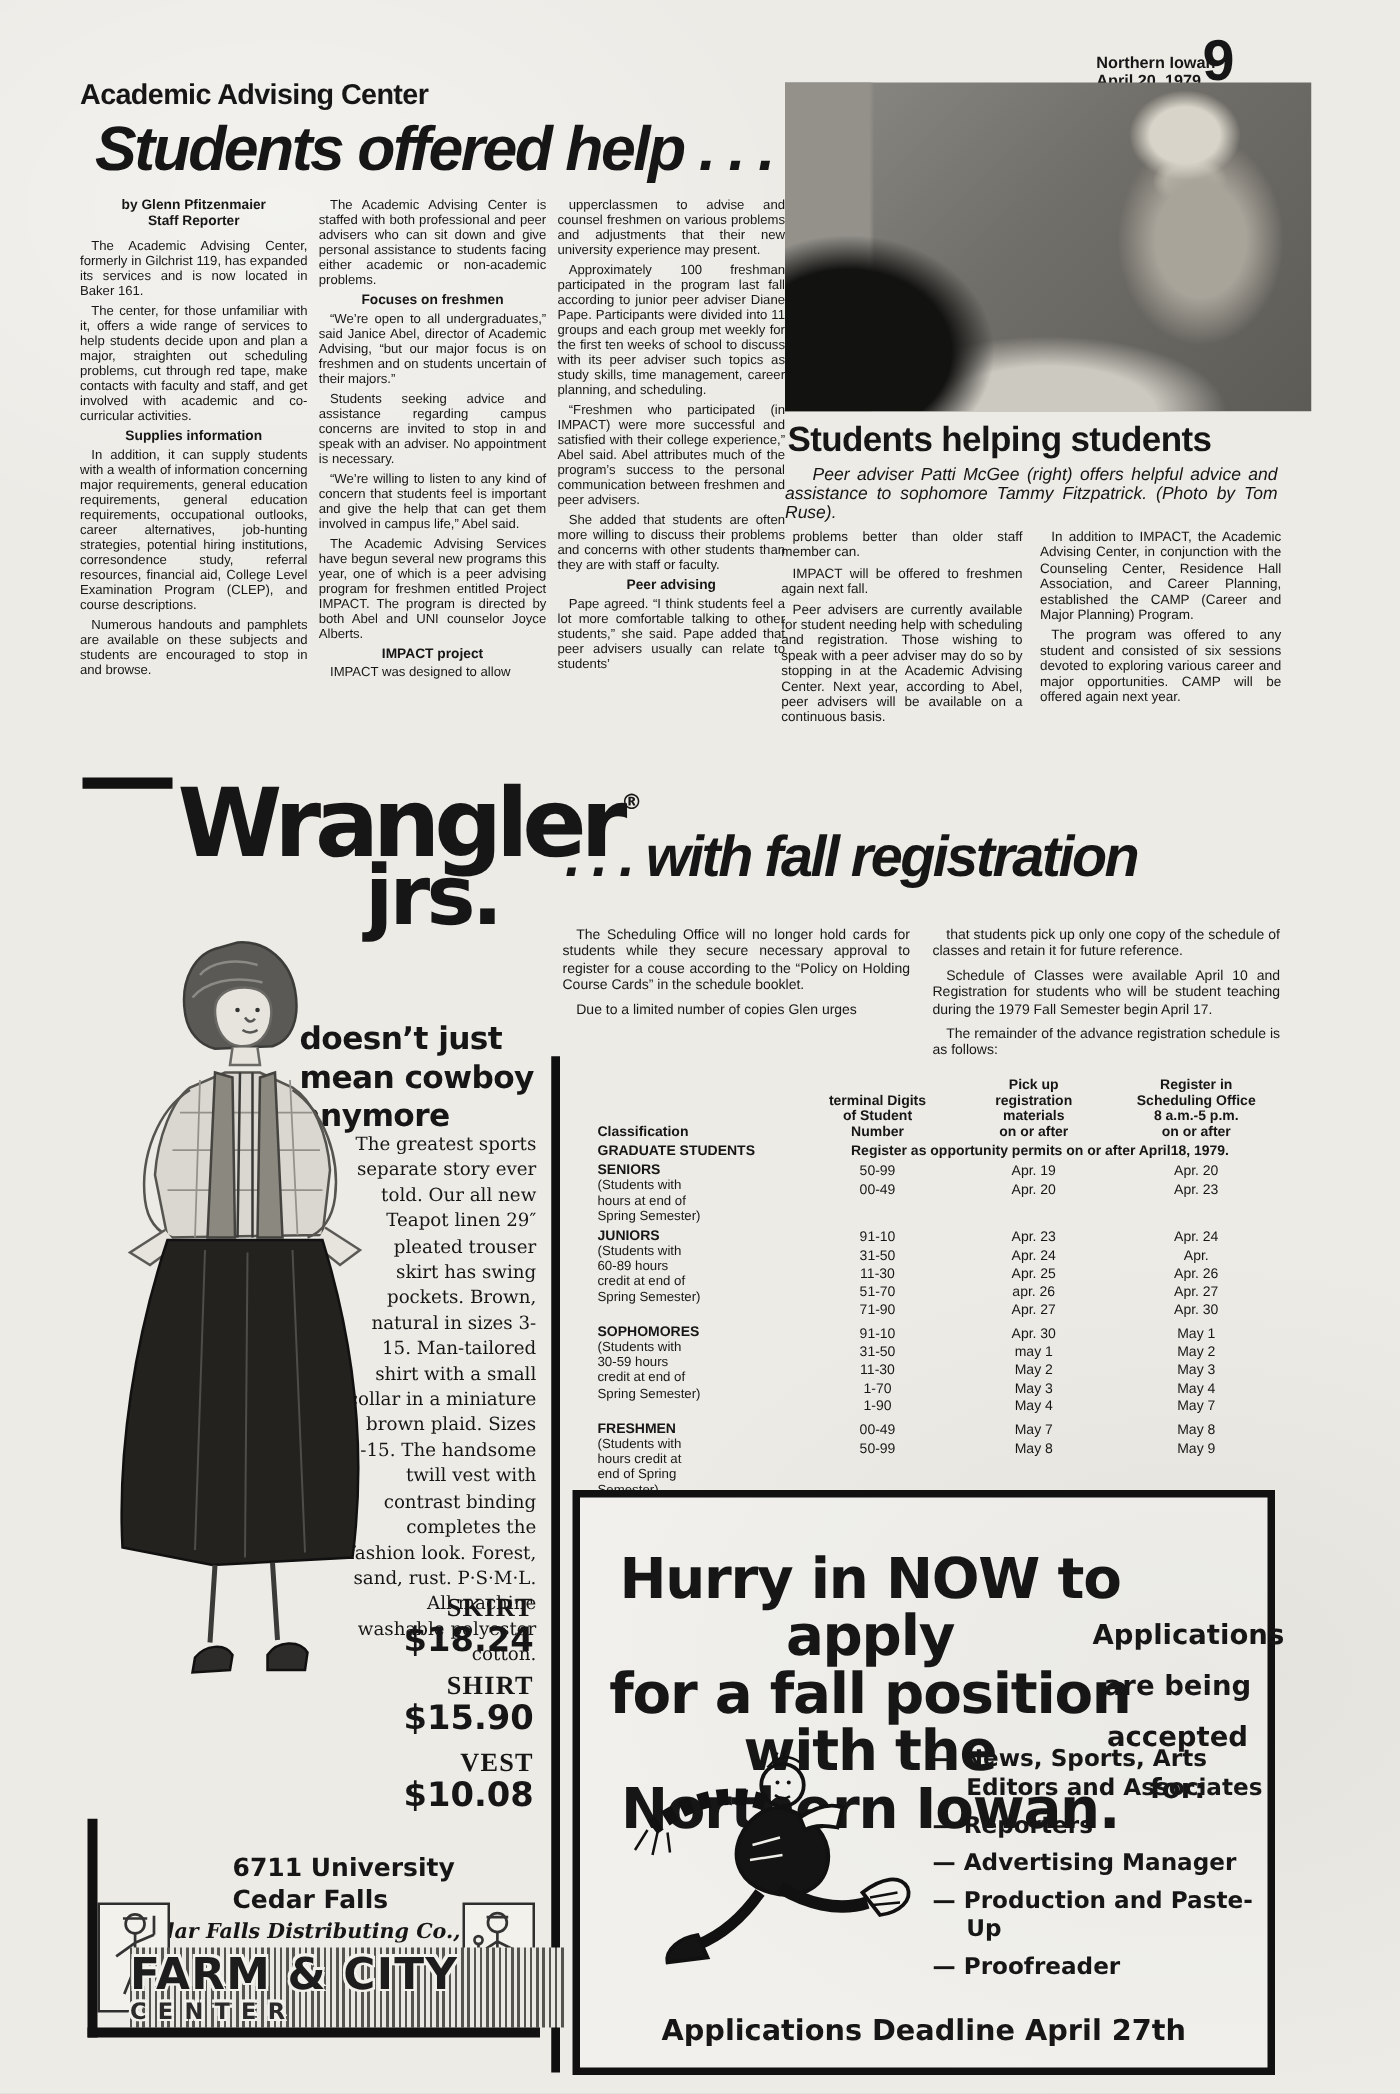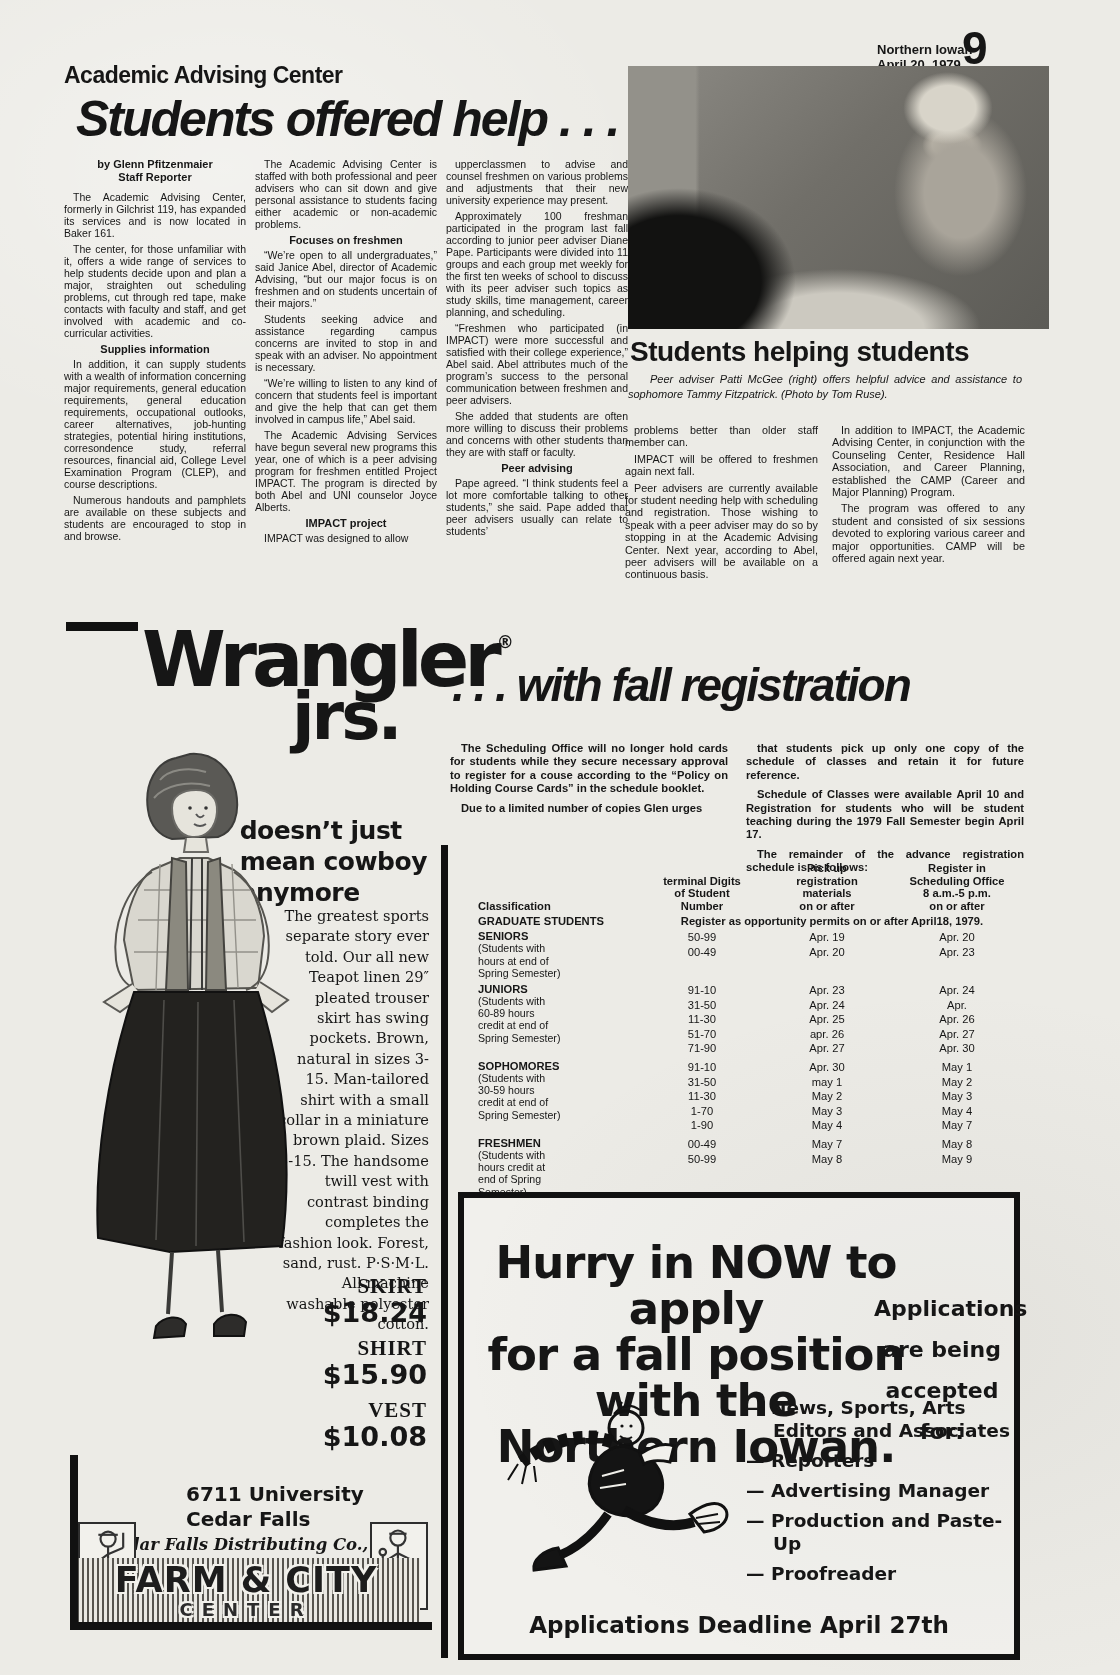--- a/index.html
+++ b/index.html
@@ -27,28 +27,28 @@
     background:
       radial-gradient(ellipse 62px 50px at 76% 16%, #d8d4c9 0 45%, rgba(216,212,201,0) 72%),
       radial-gradient(ellipse 95px 120px at 79% 48%, #a9a49a 0 38%, rgba(169,164,154,0) 70%),
       radial-gradient(ellipse 40px 26px at 77% 30%, #c3bdb0 0 50%, rgba(195,189,176,0) 75%),
       radial-gradient(ellipse 150px 120px at 12% 82%, #121211 0 55%, rgba(17,17,17,0) 78%),
       radial-gradient(ellipse 190px 80px at 50% 100%, #ccc9c0 0 45%, rgba(204,201,192,0) 75%),
       linear-gradient(90deg, #93918a 0 16%, rgba(0,0,0,0) 17%),
       linear-gradient(135deg, #8d8b85 0%, #716f69 45%, #5c5b56 100%);
   }
   .cap-head{position:absolute;top:336px;left:630px;font-size:28px;font-weight:800;letter-spacing:-.5px;}
-  .cap-text{position:absolute;top:372px;left:628px;width:394px;font-size:11px;line-height:15px;font-style:italic;text-align:justify;text-indent:22px;}
+  .cap-text{position:absolute;top:372px;left:628px;width:394px;font-size:14px;line-height:15px;font-style:italic;text-align:justify;text-indent:22px;}
   .cols45{position:absolute;top:424px;left:625px;width:400px;display:flex;gap:14px;}
   .col45{width:193px;font-size:10.8px;line-height:12.4px;}
   
   .headline2{position:absolute;top:658px;left:452px;font-size:46px;font-weight:800;font-style:italic;letter-spacing:-2px;}
   .cols2{position:absolute;top:742px;left:450px;width:575px;display:flex;gap:18px;}
   .col2a{width:278px;font-size:11.2px;line-height:13.4px;}
-  .col2a .block.para{margin-bottom:6px;text-indent:11px;font-weight:bold;}
+  .col2a .block.para{margin-bottom:6px;text-indent:11px;}
   
   .regtable{position:absolute;top:862px;left:478px;width:540px;font-size:11.2px;}
   .thead,.trow,.trow-grad{display:grid;grid-template-columns:168px 112px 138px 122px;}
   .thead{align-items:end;margin-bottom:3px;}
   .th{font-weight:bold;text-align:center;line-height:12.6px;}
   .th-class{text-align:left;}
   .trow-grad{grid-template-columns:168px 1fr;margin-bottom:3px;}
   .tspan{font-weight:bold;text-align:center;}
   .gname{font-weight:800;}
   .gnote{font-size:10.6px;line-height:12.2px;}
@@ -63,23 +63,23 @@
   .wr-logo{position:absolute;top:-8px;left:78px;font-family:"DejaVu Sans",sans-serif;font-size:76px;font-weight:800;letter-spacing:-5px;line-height:80px;}
   .wr-logo sup{font-size:17px;letter-spacing:0;vertical-align:38px;}
   .wr-jrs{position:absolute;top:72px;left:228px;font-family:"DejaVu Sans",sans-serif;font-size:66px;font-weight:800;letter-spacing:-3px;line-height:70px;}
   .wr-tagline{position:absolute;top:205px;right:12px;text-align:left;font-family:"DejaVu Sans",sans-serif;font-size:25px;font-weight:800;line-height:31px;letter-spacing:-.5px;}
   .wr-body{position:absolute;top:296px;right:10px;width:152px;text-align:right;font-family:"DejaVu Serif",serif;font-size:14.6px;line-height:20.4px;}
   .wr-prices{position:absolute;top:664px;right:12px;text-align:right;}
   .wr-price-label{font-family:"Liberation Serif",serif;font-weight:bold;font-size:21px;line-height:24px;letter-spacing:1px;}
   .wr-price-value{font-family:"DejaVu Sans",sans-serif;font-weight:800;font-size:27px;line-height:30px;margin-bottom:8px;}
   .wr-addr{position:absolute;top:872px;left:122px;font-family:"DejaVu Sans",sans-serif;font-size:20px;font-weight:800;line-height:25px;}
   .wr-dist{position:absolute;top:925px;left:28px;width:330px;text-align:center;font-family:"DejaVu Serif",serif;font-style:italic;font-weight:bold;font-size:16.5px;}
-  .wr-banner{position:absolute;top:948px;left:8px;width:348px;height:64px;
+  .wr-banner{position:absolute;top:948px;left:40px;width:348px;height:64px;
     background:repeating-linear-gradient(90deg,#56544f 0 2px,#e9e8e3 2px 5px);
-    text-align:center;}
+    }
   .wr-banner-top{font-family:"DejaVu Sans",sans-serif;font-size:35px;font-weight:800;letter-spacing:1px;color:#1d1d1d;line-height:40px;margin-top:2px;
     text-shadow:-2px -2px 0 #f2f1ec,2px -2px 0 #f2f1ec,-2px 2px 0 #f2f1ec,2px 2px 0 #f2f1ec,0 2px 0 #f2f1ec,0 -2px 0 #f2f1ec;}
   .wr-banner-bottom{font-family:"DejaVu Sans",sans-serif;font-size:18px;font-weight:800;letter-spacing:9px;color:#2b2b2b;line-height:20px;
     text-shadow:-2px -2px 0 #f2f1ec,2px -2px 0 #f2f1ec,-2px 2px 0 #f2f1ec,2px 2px 0 #f2f1ec;}
   .wr-bottombar{position:absolute;top:1012px;left:6px;width:362px;height:8px;background:#111;}
   .wr-vbar{position:absolute;top:845px;left:6px;width:8px;height:175px;background:#111;}
   .wr-box{position:absolute;top:912px;width:54px;height:84px;background:#f2f1ec;border:2px solid #2e2e2e;}
   .wr-box-l{left:14px;}
   .wr-box-r{left:306px;}
   .wr-illu{position:absolute;top:130px;left:4px;width:268px;height:625px;}

